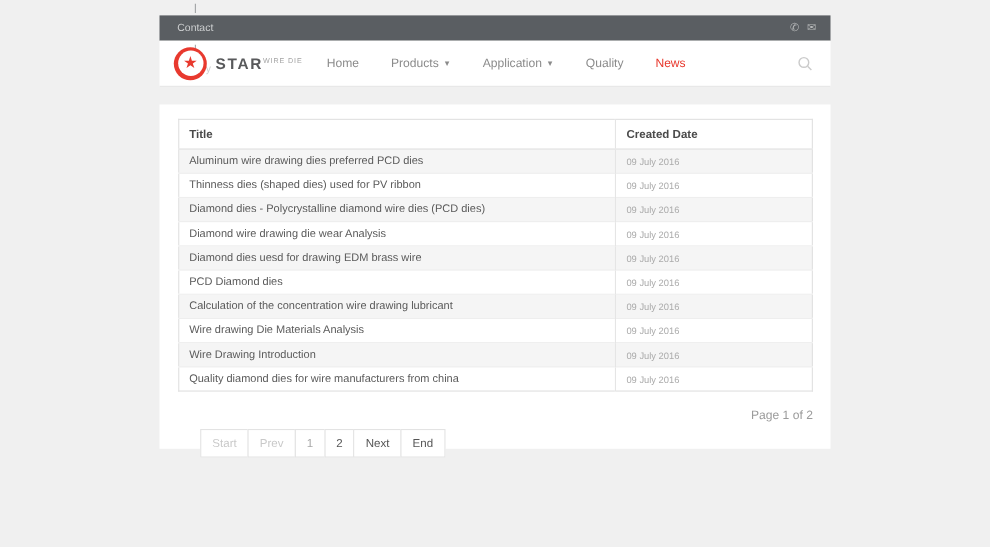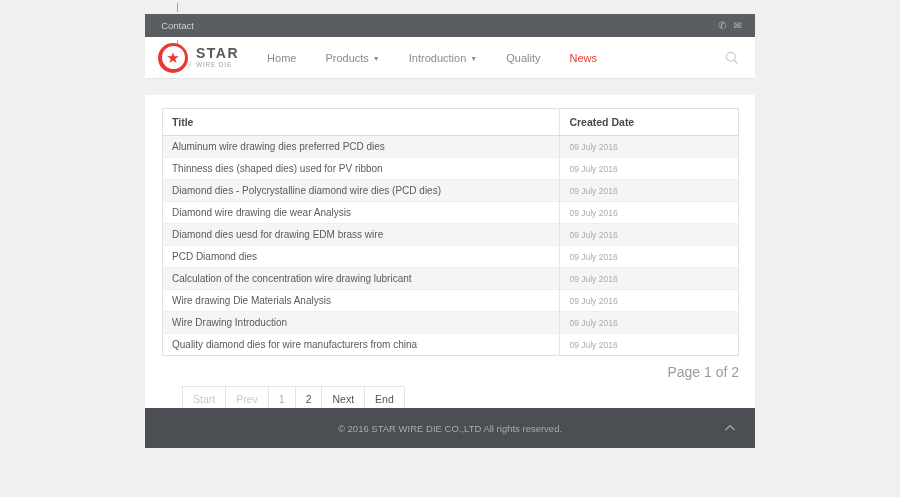--- a/index.html
+++ b/index.html
@@ -18,41 +18,41 @@
   .tb-sep{font-size:9px;color:#85898c;}
   .tb-icons{margin-left:auto;display:flex;align-items:center;gap:7px;}
   .tb-icon{font-size:10px;color:#b7b9ba;line-height:1;cursor:pointer;}
 
   
   .header{height:42px;background:#fff;border-bottom:1px solid #e6e6e6;display:flex;align-items:center;padding:0 16px 0 13px;}
   .logo{display:flex;align-items:center;gap:8px;cursor:pointer;}
   .logo-mark{width:30px;height:30px;border-radius:50%;background:var(--accent-red);display:flex;align-items:center;justify-content:center;flex:0 0 auto;}
   .logo-inner{width:23px;height:23px;border-radius:50%;background:#fff;display:flex;align-items:center;justify-content:center;}
   .logo-star{color:var(--accent-red);font-size:15px;line-height:1;margin-top:-1px;}
-  .logo-text{display:flex;flex-direction:column;line-height:1;}
+  .logo-text{display:flex;flex-direction:row;line-height:1;}
   .logo-title{font-size:14px;font-weight:bold;color:#58595b;letter-spacing:1.5px;}
   .logo-sub{font-size:6.5px;color:#a3a3a3;letter-spacing:.8px;margin-top:2px;}
-  .nav{display:flex;align-items:center;gap:29px;margin-left:28px;}
+  .nav{display:flex;align-items:center;gap:29px;margin-left:22px;}
   .nav-link{font-size:11px;color:#8b8b8b;text-decoration:none;cursor:pointer;display:flex;align-items:center;}
   .nav-link.active{color:var(--accent-red);}
   .caret{font-size:7px;margin-left:4px;margin-top:1px;}
   .header-search{margin-left:auto;cursor:pointer;display:flex;align-items:center;}
 
   
   .main{background:#fff;margin-top:16px;height:313px;padding:13px 16px 0 17px;}
   table.news{width:100%;border-collapse:collapse;border:1px solid #e0e0e0;}
   table.news th{font-size:10.5px;font-weight:bold;color:#4a4a4a;text-align:left;padding:7px 9px;background:#fff;border-bottom:1px solid #ddd;border-radius:12px;}
   table.news th+th,table.news td+td{border-left:1px solid #e5e5e5;}
   table.news td{padding:5px 9px;border-top:1px solid #eee;}
   td.cell-title{font-size:10px;color:#5a5a5a;width:69%;cursor:pointer;}
   td.cell-date{font-size:8.5px;color:#ababab;}
   tr.odd{background:var(--stripe);}
   tr.even{background:#fff;}
 
-  .page-info{text-align:right;font-size:14px;color:#9b9b9b;margin-top:8px;}
+  .page-info{text-align:right;font-size:11px;color:#9b9b9b;margin-top:16px;}
   .pagination{display:inline-flex;margin-top:6px;padding-left:20px;}
   .page-btn{font-size:10.5px;padding:6px 10px;border:1px solid #e3e3e3;margin-left:-1px;background:#fff;text-decoration:none;cursor:pointer;}
   .page-btn:first-child{margin-left:0;}
   .page-btn.disabled{color:#c9c9c9;cursor:default;}
   .page-btn.current{color:#a8a8a8;cursor:default;}
   .page-btn.link{color:#555;}
 
   
   .footer{height:40px;background:var(--footer-bg);margin-top:0;display:flex;align-items:center;justify-content:center;position:relative;}
   .footer-text{font-size:9.5px;color:#a9abac;}
@@ -91,21 +91,21 @@
     </div>
     <nav class="nav">
         <a class="nav-link">
           <span>Home</span>
         </a>
         <a class="nav-link">
           <span>Products</span>
           <span class="caret">▼</span>
         </a>
         <a class="nav-link">
-          <span>Introduction</span>
+          <span>Application</span>
           <span class="caret">▼</span>
         </a>
         <a class="nav-link">
           <span>Quality</span>
         </a>
         <a class="nav-link active">
           <span>News</span>
         </a>
       </nav>
     <span class="header-search">
@@ -172,22 +172,14 @@
     <div class="pagination">
         <a class="page-btn disabled">Start</a>
         <a class="page-btn disabled">Prev</a>
         <a class="page-btn current">1</a>
         <a class="page-btn link">2</a>
         <a class="page-btn link">Next</a>
         <a class="page-btn link">End</a>
       </div>
   </div>
 
-  <div class="footer">
-    <span class="footer-text">© 2016 STAR WIRE DIE CO.,LTD All rights reserved.</span>
-    <span class="backtop">
-      <svg width="12" height="8" viewBox="0 0 12 8" fill="none">
-        <polyline points="1.5,6 6,1.8 10.5,6" stroke="#9fa1a3" stroke-width="1.4" fill="none"></polyline>
-      </svg>
-    </span>
-  </div>
 
 </div>
 
 </body></html>

